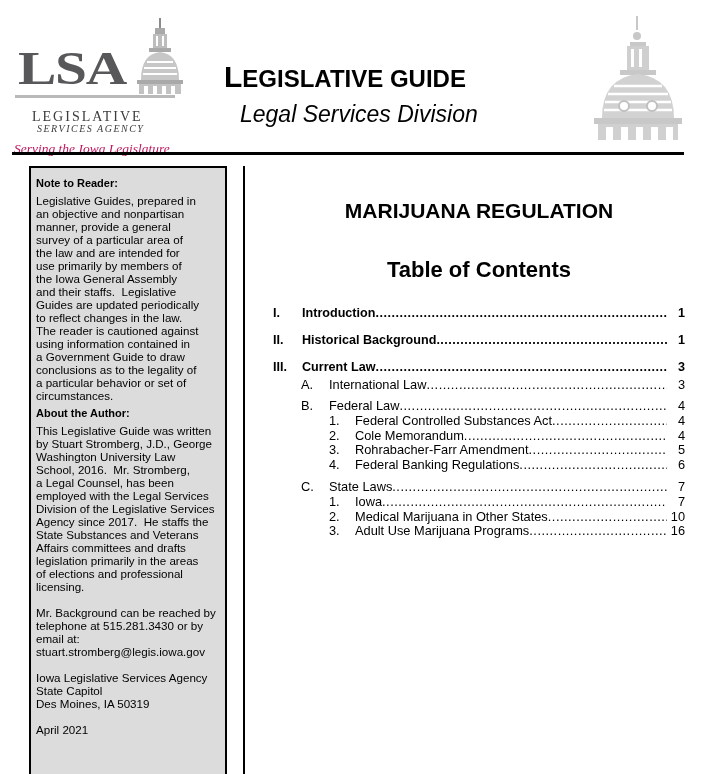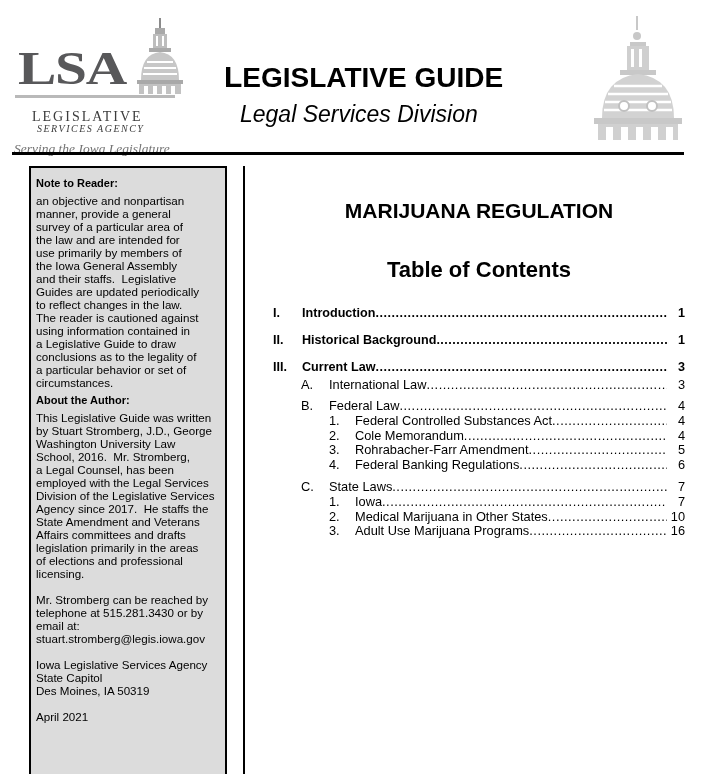--- a/index.html
+++ b/index.html
@@ -4,24 +4,24 @@
 <style>
   html, body { margin:0; padding:0; background:#ffffff; }
   body { width:705px; height:774px; position:relative; overflow:hidden; font-family:"Liberation Sans", sans-serif; color:#000; }
 
   .logo { position:absolute; left:10px; top:16px; width:185px; height:132px; }
   .logo-lsa { position:absolute; left:8px; top:30px; font-family:"Liberation Serif", serif; font-weight:bold; font-size:46px; color:#58585a; letter-spacing:-1px; line-height:46px; transform:scaleX(1.25); transform-origin:left top; }
   .logo-underline { position:absolute; left:5px; top:79px; width:160px; height:3px; background:#b9b9b9; }
   .logo-dome { position:absolute; left:125px; top:2px; width:50px; height:78px; }
   .logo-agency1 { position:absolute; left:22px; top:93px; font-family:"Liberation Serif", serif; font-size:14px; letter-spacing:2px; color:#3c3c3c; }
   .logo-agency2 { position:absolute; left:27px; top:107px; font-family:"Liberation Serif", serif; font-size:10px; letter-spacing:1.5px; color:#3c3c3c;font-style:italic; }
-  .logo-tagline { position:absolute; left:4px; top:125px; font-family:"Liberation Serif", serif; font-style:italic; font-size:13.5px; color:#737373; white-space:nowrap; }
+  .logo-tagline { position:absolute; left:4px; top:125px; font-family:"Liberation Serif", serif; font-style:italic; font-size:13.5px; color:#be185d; white-space:nowrap; }
 
   .hdr-title { position:absolute; left:224px; top:60px; font-weight:bold; font-size:30px; line-height:34px; white-space:nowrap; }
-  .hdr-title .sc { font-size:28px; }
+  .hdr-title .sc { font-size:24px; }
   .hdr-sub { position:absolute; left:240px; top:100px; font-style:italic; font-size:23px; line-height:28px; white-space:nowrap;text-align:center; }
 
   .right-dome { position:absolute; left:590px; top:14px; width:95px; height:130px; }
 
   .rule { position:absolute; left:12px; top:152px; width:672px; height:3px; background:#000; }
 
   .sidebar { position:absolute; left:29px; top:166px; width:198px; height:612px; background:#dcdcdc; border-left:2px solid #000; border-top:2px solid #000; border-right:2px solid #000; box-sizing:border-box; padding:9px 0 0 5px; font-size:11.6px; line-height:13px; }
   .sb-h { font-weight:bold; font-size:11px; margin:0 0 4px 0; }
   .sb-p { margin:0; }
   .sb-gap { height:5px; }
@@ -101,56 +101,57 @@
   <rect x="46" y="113" width="7" height="13" fill="#fff"></rect>
   <rect x="61" y="113" width="7" height="13" fill="#fff"></rect>
   <rect x="76" y="113" width="7" height="13" fill="#fff"></rect>
 </svg>
 
 <div class="rule"></div>
 
 <div class="sidebar">
   <div class="sb-h">Note to Reader:</div>
   <div class="sb-p">
+    <div>Legislative Guides, prepared in</div>
     <div>an objective and nonpartisan</div>
     <div>manner, provide a general</div>
     <div>survey of a particular area of</div>
     <div>the law and are intended for</div>
     <div>use primarily by members of</div>
     <div>the Iowa General Assembly</div>
     <div style="white-space:pre">and their staffs.  Legislative</div>
     <div>Guides are updated periodically</div>
     <div>to reflect changes in the law.</div>
     <div>The reader is cautioned against</div>
     <div>using information contained in</div>
-    <div>a Legislative Guide to draw</div>
+    <div>a Government Guide to draw</div>
     <div>conclusions as to the legality of</div>
     <div>a particular behavior or set of</div>
     <div>circumstances.</div>
   </div>
   <div class="sb-gap"></div>
   <div class="sb-h">About the Author:</div>
   <div class="sb-p">
     <div>This Legislative Guide was written</div>
     <div>by Stuart Stromberg, J.D., George</div>
     <div>Washington University Law</div>
     <div style="white-space:pre">School, 2016.  Mr. Stromberg,</div>
     <div>a Legal Counsel, has been</div>
     <div>employed with the Legal Services</div>
     <div>Division of the Legislative Services</div>
     <div style="white-space:pre">Agency since 2017.  He staffs the</div>
-    <div>State Amendment and Veterans</div>
+    <div>State Substances and Veterans</div>
     <div>Affairs committees and drafts</div>
     <div>legislation primarily in the areas</div>
     <div>of elections and professional</div>
     <div>licensing.</div>
   </div>
   <div class="sb-gap-lg"></div>
   <div class="sb-p">
-    <div>Mr. Stromberg can be reached by</div>
+    <div>Mr. Background can be reached by</div>
     <div>telephone at 515.281.3430 or by</div>
     <div>email at:</div>
     <div>stuart.stromberg@legis.iowa.gov</div>
   </div>
   <div class="sb-gap-lg"></div>
   <div class="sb-p">
     <div>Iowa Legislative Services Agency</div>
     <div>State Capitol</div>
     <div>Des Moines, IA 50319</div>
   </div>

